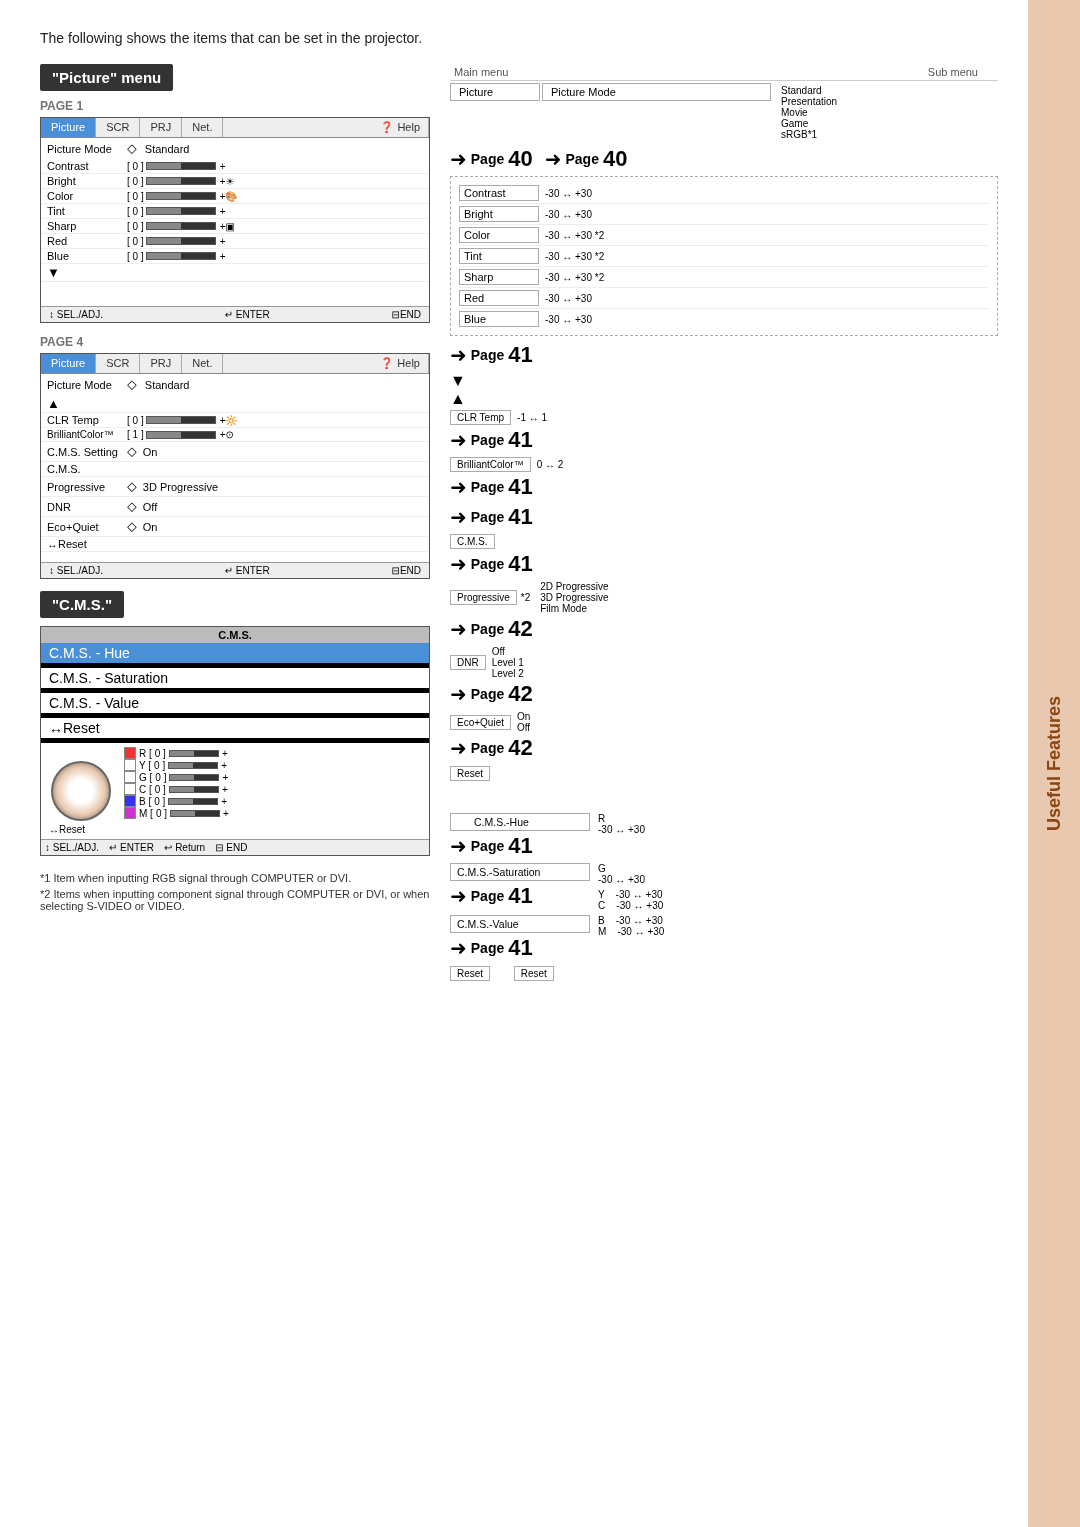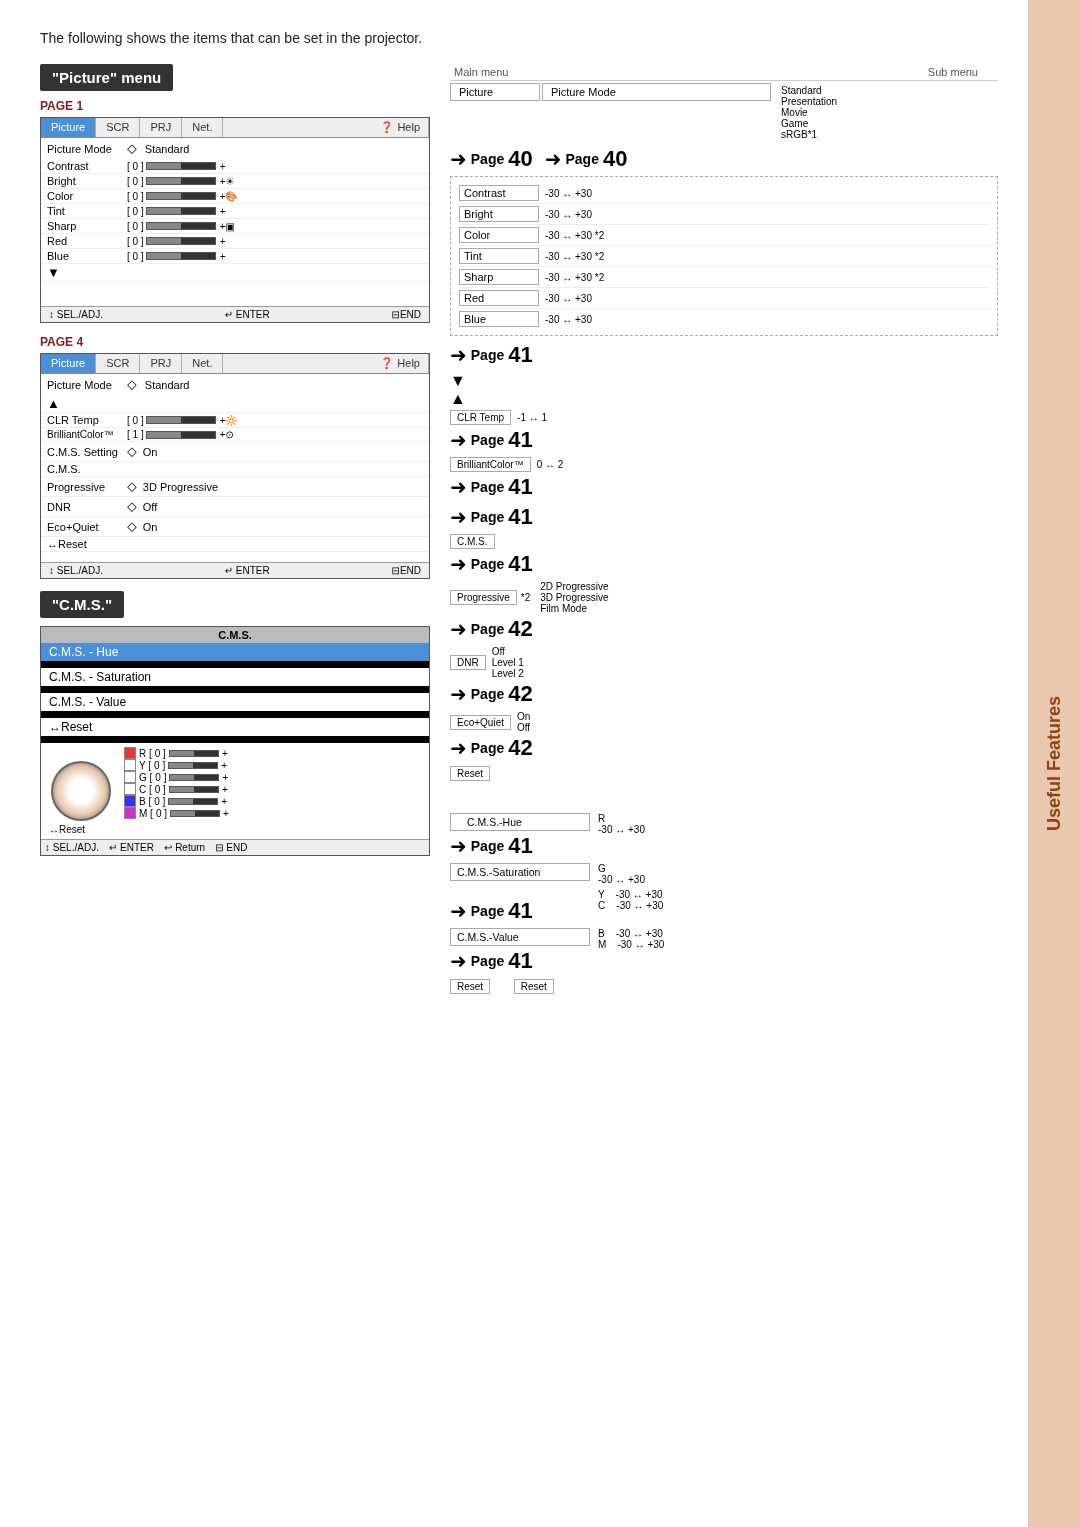--- a/index.html
+++ b/index.html
@@ -90,21 +90,21 @@
       font-size: 15px;
       padding: 5px 12px;
       display: inline-block;
       margin-bottom: 8px;
       border-radius: 2px;
     }
 
     .section-label {
       font-size: 12px;
       font-weight: bold;
-      color: #7f1d1d;
+      color: #737373;
       margin-bottom: 4px;
     }
 
     
     .menu-panel {
       border: 1.5px solid #555;
       margin-bottom: 12px;
     }
 
     .menu-tab-bar {
@@ -177,22 +177,22 @@
     .cms-header {
       background: #bbb;
       text-align: center;
       padding: 2px;
       font-size: 11px;
       font-weight: bold;
     }
 
     .cms-menu-item {
       padding: 2px 8px;
-      font-size: 12px;
-      border-bottom: 7px solid #000000;
+      font-size: 14px;
+      border-bottom: 5px solid #000000;
     }
 
     .cms-menu-item.active {
       background: #4a90d9;
       color: #fff;
     }
 
     .cms-color-grid {
       display: flex;
       flex-direction: column;
@@ -478,20 +478,24 @@
           <div class="cms-footer">
             <span style="margin-right:10px;">↕ SEL./ADJ.</span>
             <span style="margin-right:10px;">↵ ENTER</span>
             <br>
             <span style="margin-right:10px;">↩ Return</span>
             <span>⊟ END</span>
           </div>
         </div>
 
         
+        <div class="footnotes">
+          <div class="footnote">*1  Item when inputting RGB signal through COMPUTER or DVI.</div>
+          <div class="footnote">*2  Items when inputting component signal through COMPUTER or DVI, or when selecting S-VIDEO or VIDEO.</div>
+        </div>
 
       </div>
 
       <div class="right-col">
 
         
         <div class="top-label-row">
           <span class="tl-main">Main menu</span>
           <span class="tl-sub" style="text-align:right;padding-right:20px;">Sub menu</span>
         </div>
@@ -657,37 +661,37 @@
 
         
         <div style="border:1px solid #aaa;padding:1px 6px;font-size:10px;display:inline-block;margin-bottom:16px;">Reset</div>
 
         
         <div class="right-bottom-section">
 
           
           <div style="display:flex;align-items:flex-start;margin-bottom:4px;">
             <div style="min-width:140px;">
-              <div style="border:1px solid #aaa;padding:2px 16px;font-size:10.5px;margin-bottom:2px;">C.M.S.-Hue</div>
+              <div style="border:1px solid #aaa;padding:2px 23px;font-size:10.5px;margin-bottom:2px;">C.M.S.-Hue</div>
               <div style="display:flex;align-items:center;gap:4px;">
                 <span style="font-size:20px;">➜</span>
                 <span style="font-size:14px;font-weight:bold;">Page </span>
                 <span style="font-size:22px;font-weight:bold;">41</span>
               </div>
             </div>
             <div style="flex:1;margin-left:8px;">
               <div style="font-size:10px;">R</div>
               <div style="font-size:10px;">-30 ↔ +30</div>
             </div>
           </div>
 
           
           <div style="display:flex;align-items:flex-start;margin-bottom:4px;">
             <div style="min-width:140px;">
-              <div style="border:1px solid #aaa;padding:2px 6px;font-size:10.5px;margin-bottom:17px;">C.M.S.-Saturation</div>
+              <div style="border:1px solid #aaa;padding:2px 6px;font-size:10.5px;margin-bottom:2px;">C.M.S.-Saturation</div>
               <div style="display:flex;align-items:center;gap:4px;">
                 <span style="font-size:20px;">➜</span>
                 <span style="font-size:14px;font-weight:bold;">Page </span>
                 <span style="font-size:22px;font-weight:bold;">41</span>
               </div>
             </div>
             <div style="flex:1;margin-left:8px;">
               <div style="font-size:10px;">G</div>
               <div style="font-size:10px;">-30 ↔ +30</div>
               <div style="font-size:10px;margin-top:4px;">Y &nbsp;&nbsp; -30 ↔ +30</div>

